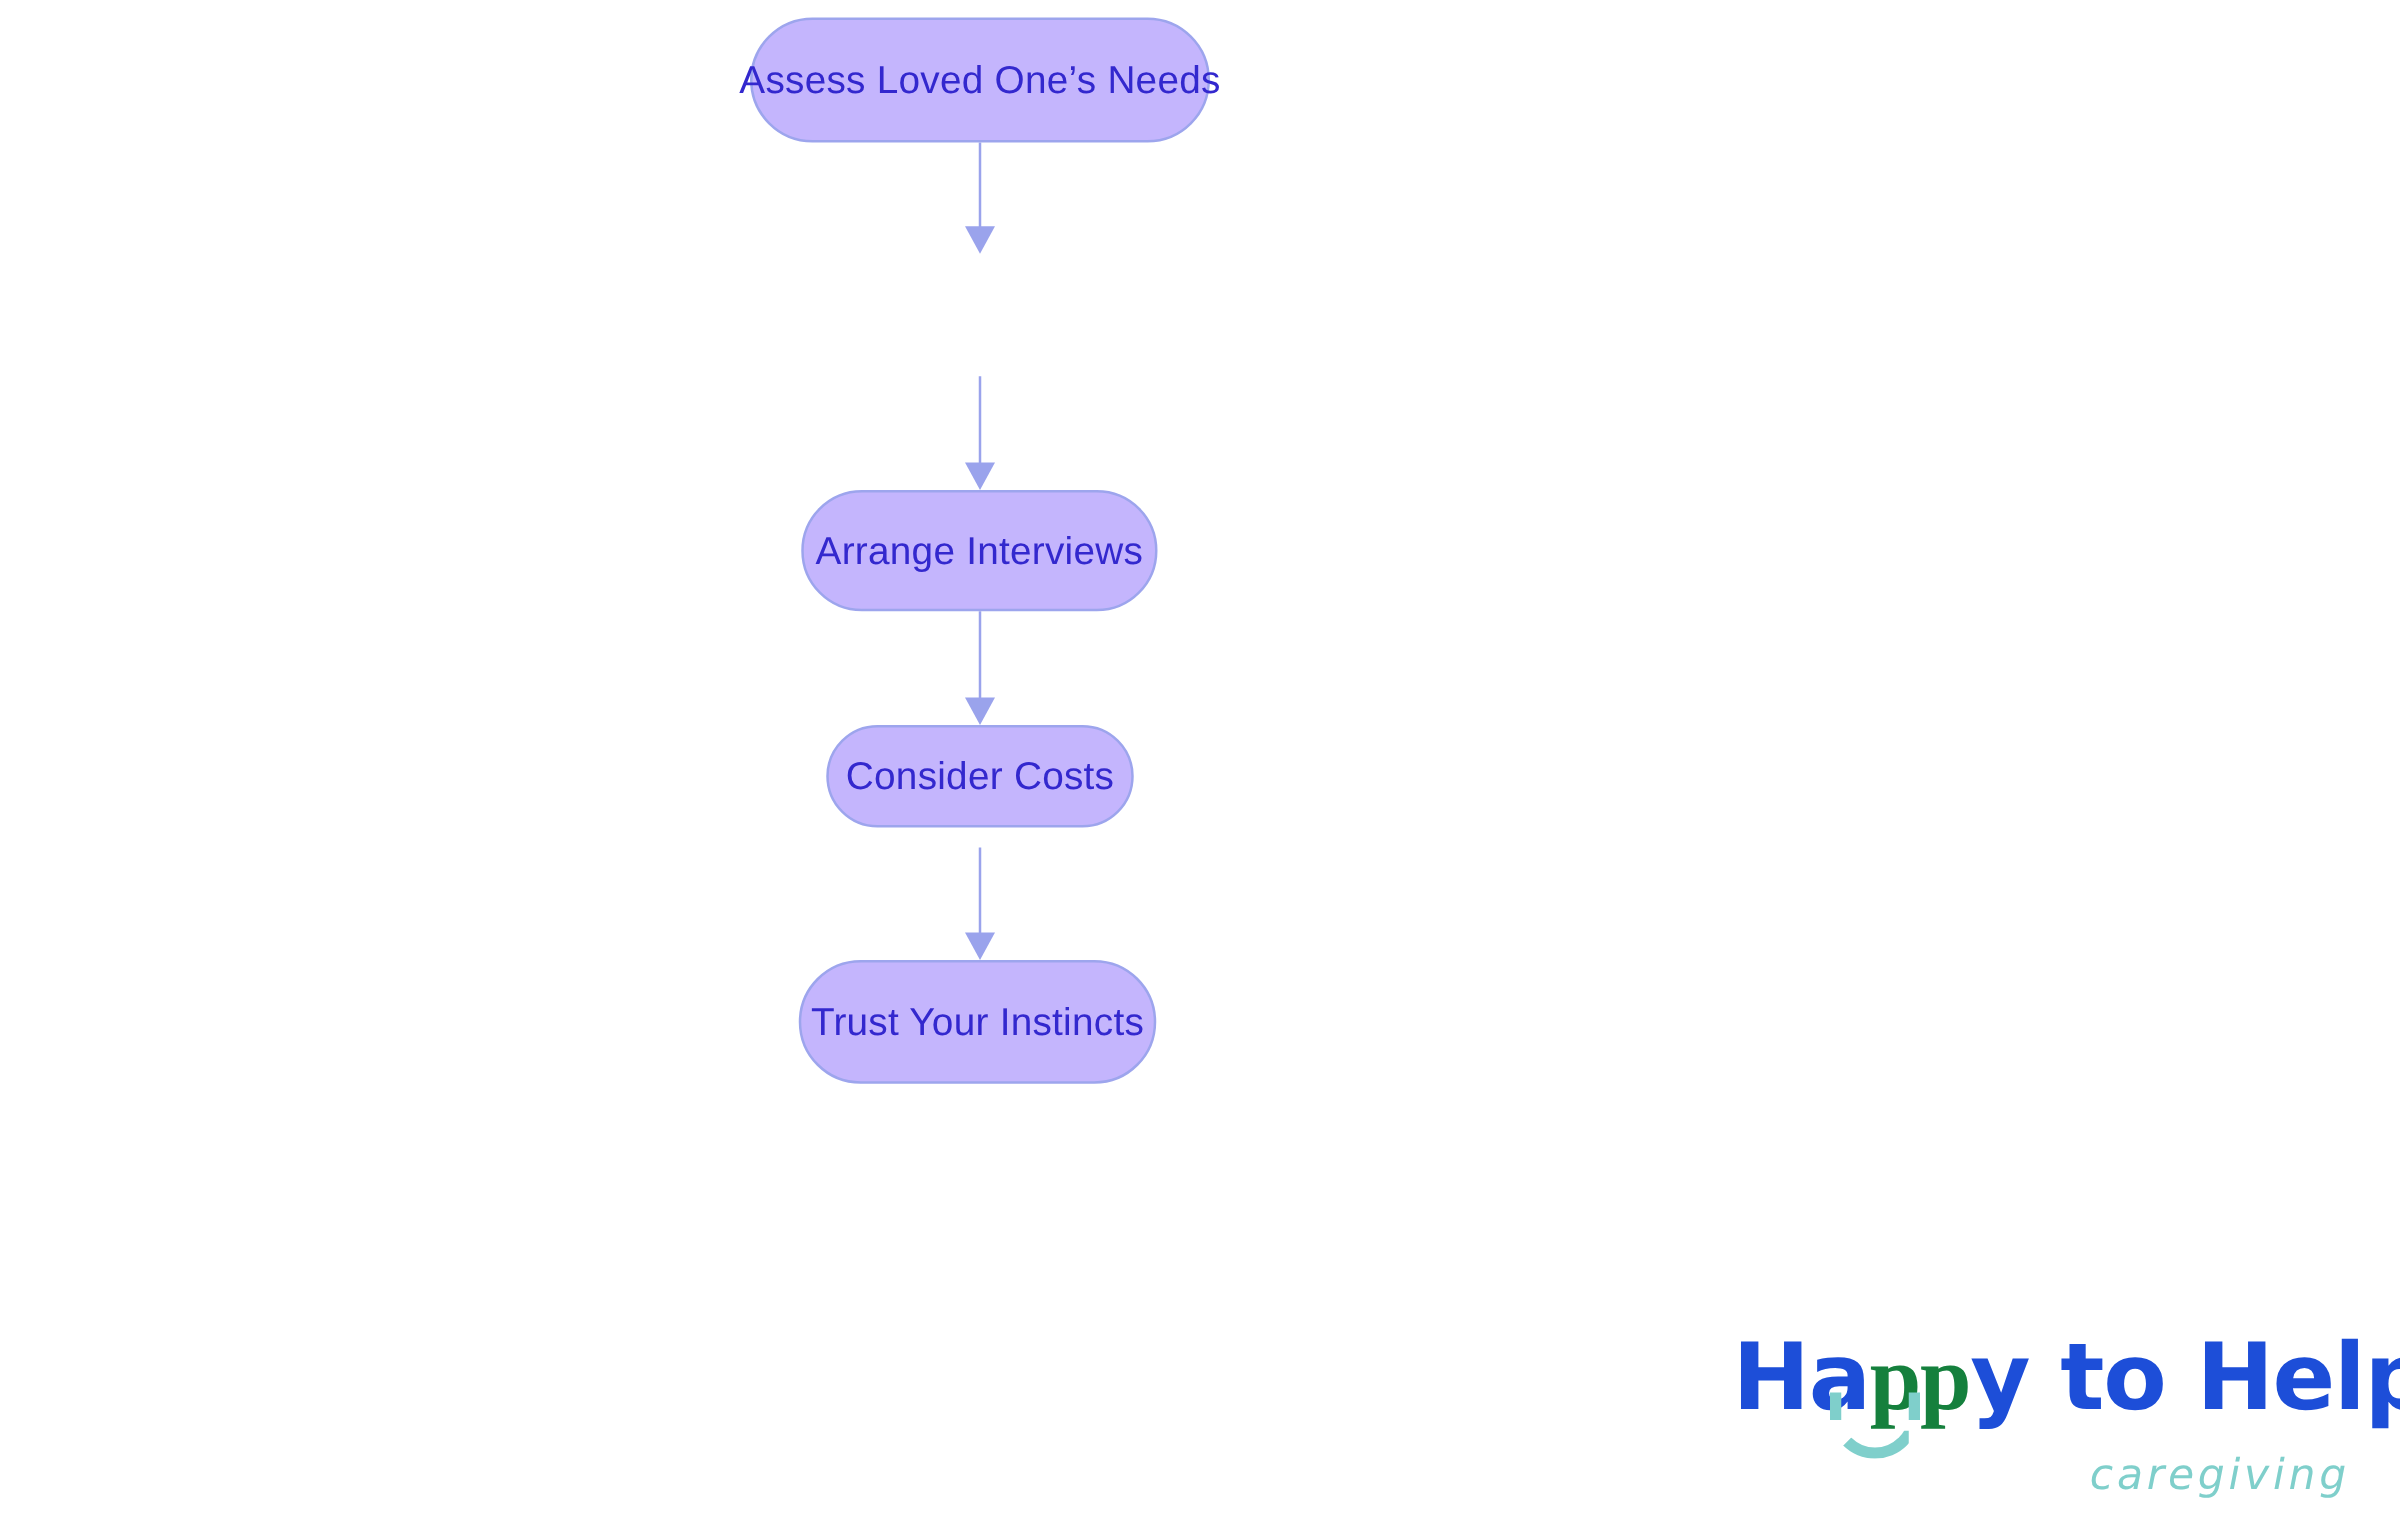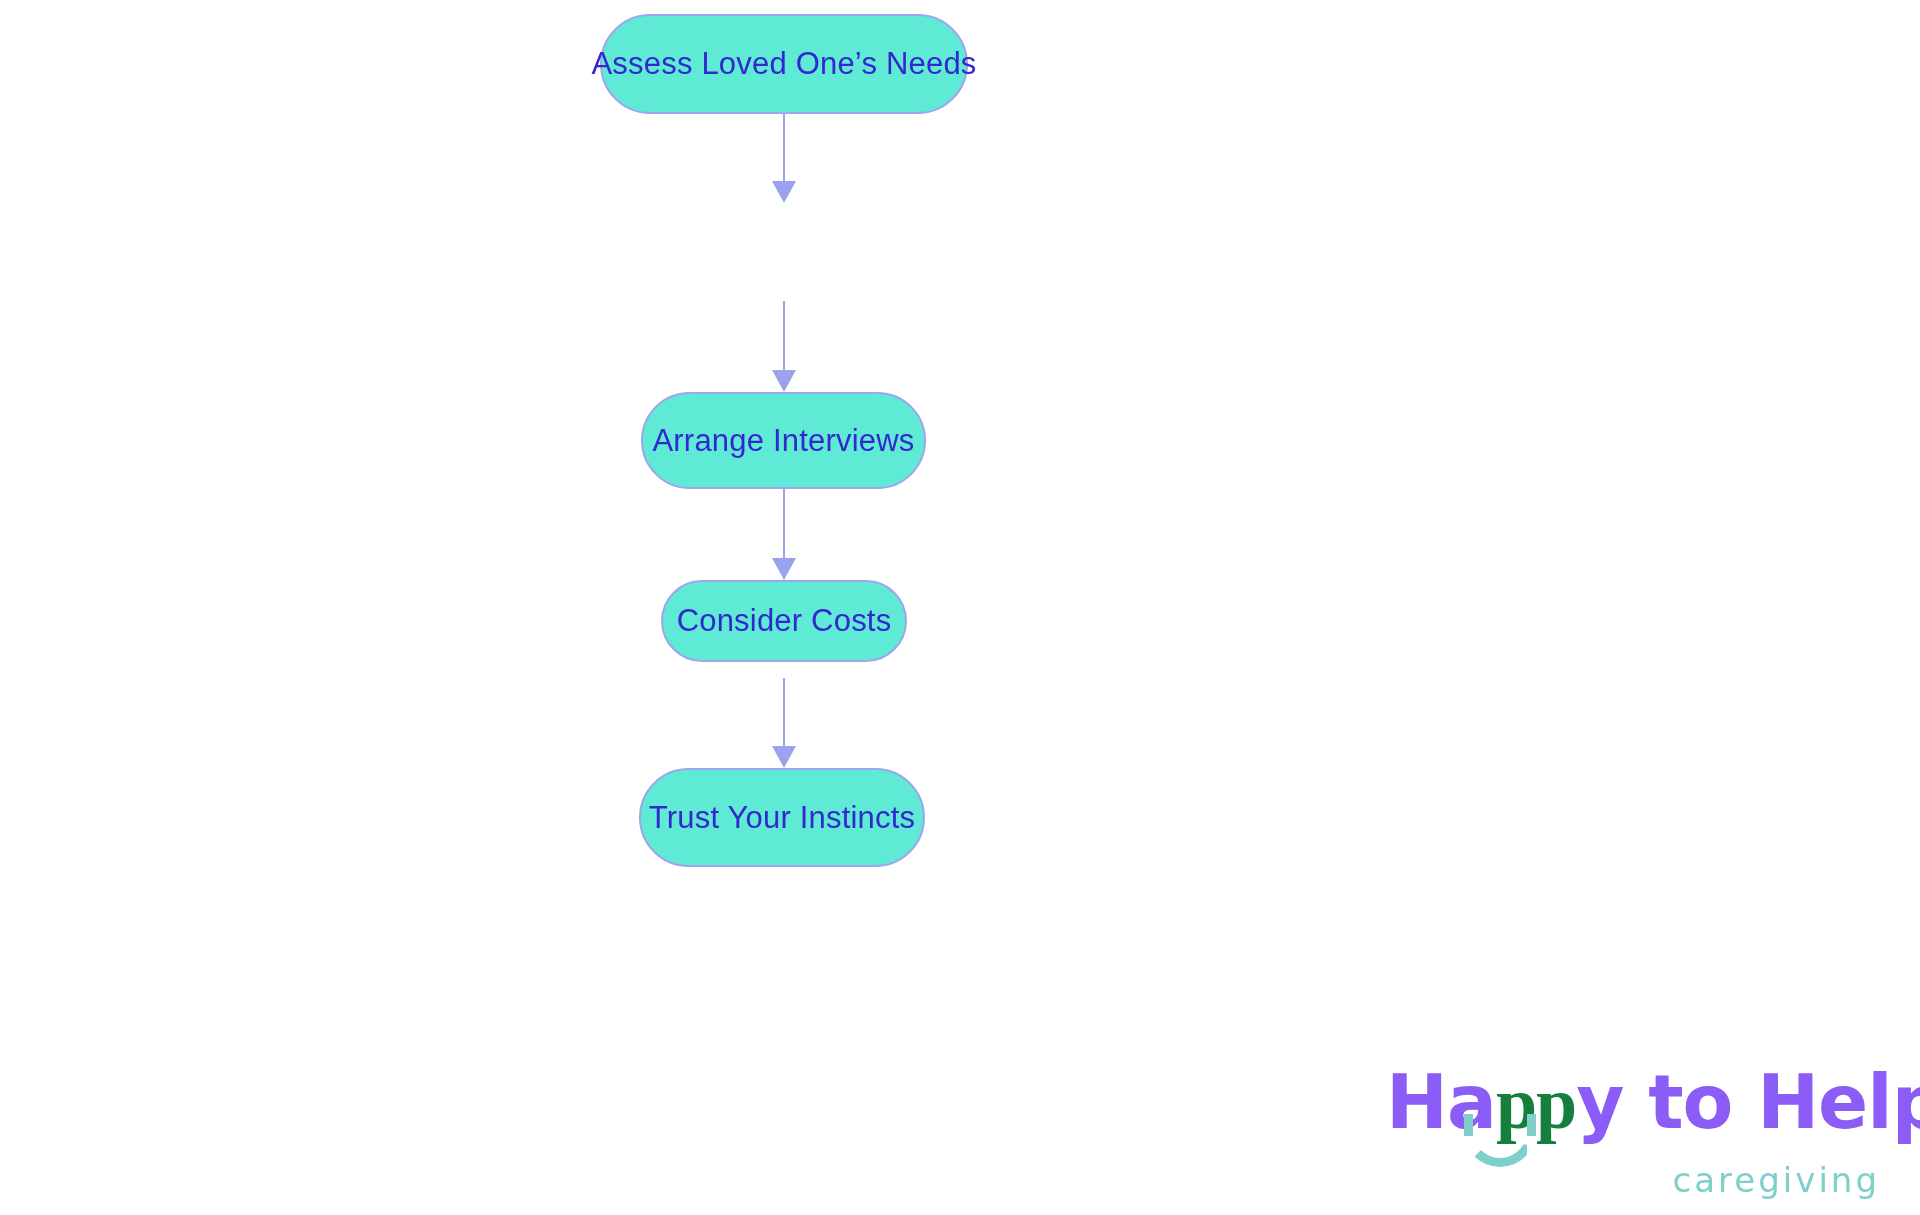--- a/index.html
+++ b/index.html
@@ -19,21 +19,21 @@
     position: absolute;
     left: 0;
     top: 0;
     width: 1920px;
     height: 1100px;
   }
 
   .node {
     position: absolute;
     box-sizing: border-box;
-    background: #5eead4;
+    background: #c4b5fd;
     border: 2px solid #9DA5ED;
     border-radius: 999px;
     display: flex;
     align-items: center;
     justify-content: center;
     color: #3328CE;
     font-size: 31px;
     font-weight: 400;
     letter-spacing: 0.2px;
     white-space: nowrap;
@@ -74,21 +74,21 @@
     position: absolute;
     left: 0;
     top: 0;
     font-family: "DejaVu Sans", sans-serif;
     font-weight: bold;
     font-size: 74px;
     letter-spacing: -1px;
     line-height: 1;
     white-space: nowrap;
   }
-  .logo-coral { color: #8b5cf6; }
+  .logo-coral { color: #1d4ed8; }
   .logo-teal  { color: #15803d; font-family: Liberation Serif, serif; }
   .logo-smile {
     position: absolute;
     left: 78px;
     top: 60px;
     width: 72px;
     height: 42px;
     border: 9px solid #7FCFCB;
     border-top-color: transparent;
     border-left-color: transparent;
@@ -111,20 +111,21 @@
   .logo-sub {
     position: absolute;
     right: 6px;
     bottom: -2px;
     color: #7FCFCB;
     font-family: "DejaVu Sans", sans-serif;
     font-size: 34px;
     letter-spacing: 3px;
     line-height: 1;
     white-space: nowrap;
+    font-style: italic;
   }
 </style>
 </head>
 <body>
 
 <div id="flowchart">
 
   <div class="node" id="node-1" style="left: 600px; top: 14px; width: 368px; height: 100px;">
     <span>Assess Loved One’s Needs</span>
   </div>

